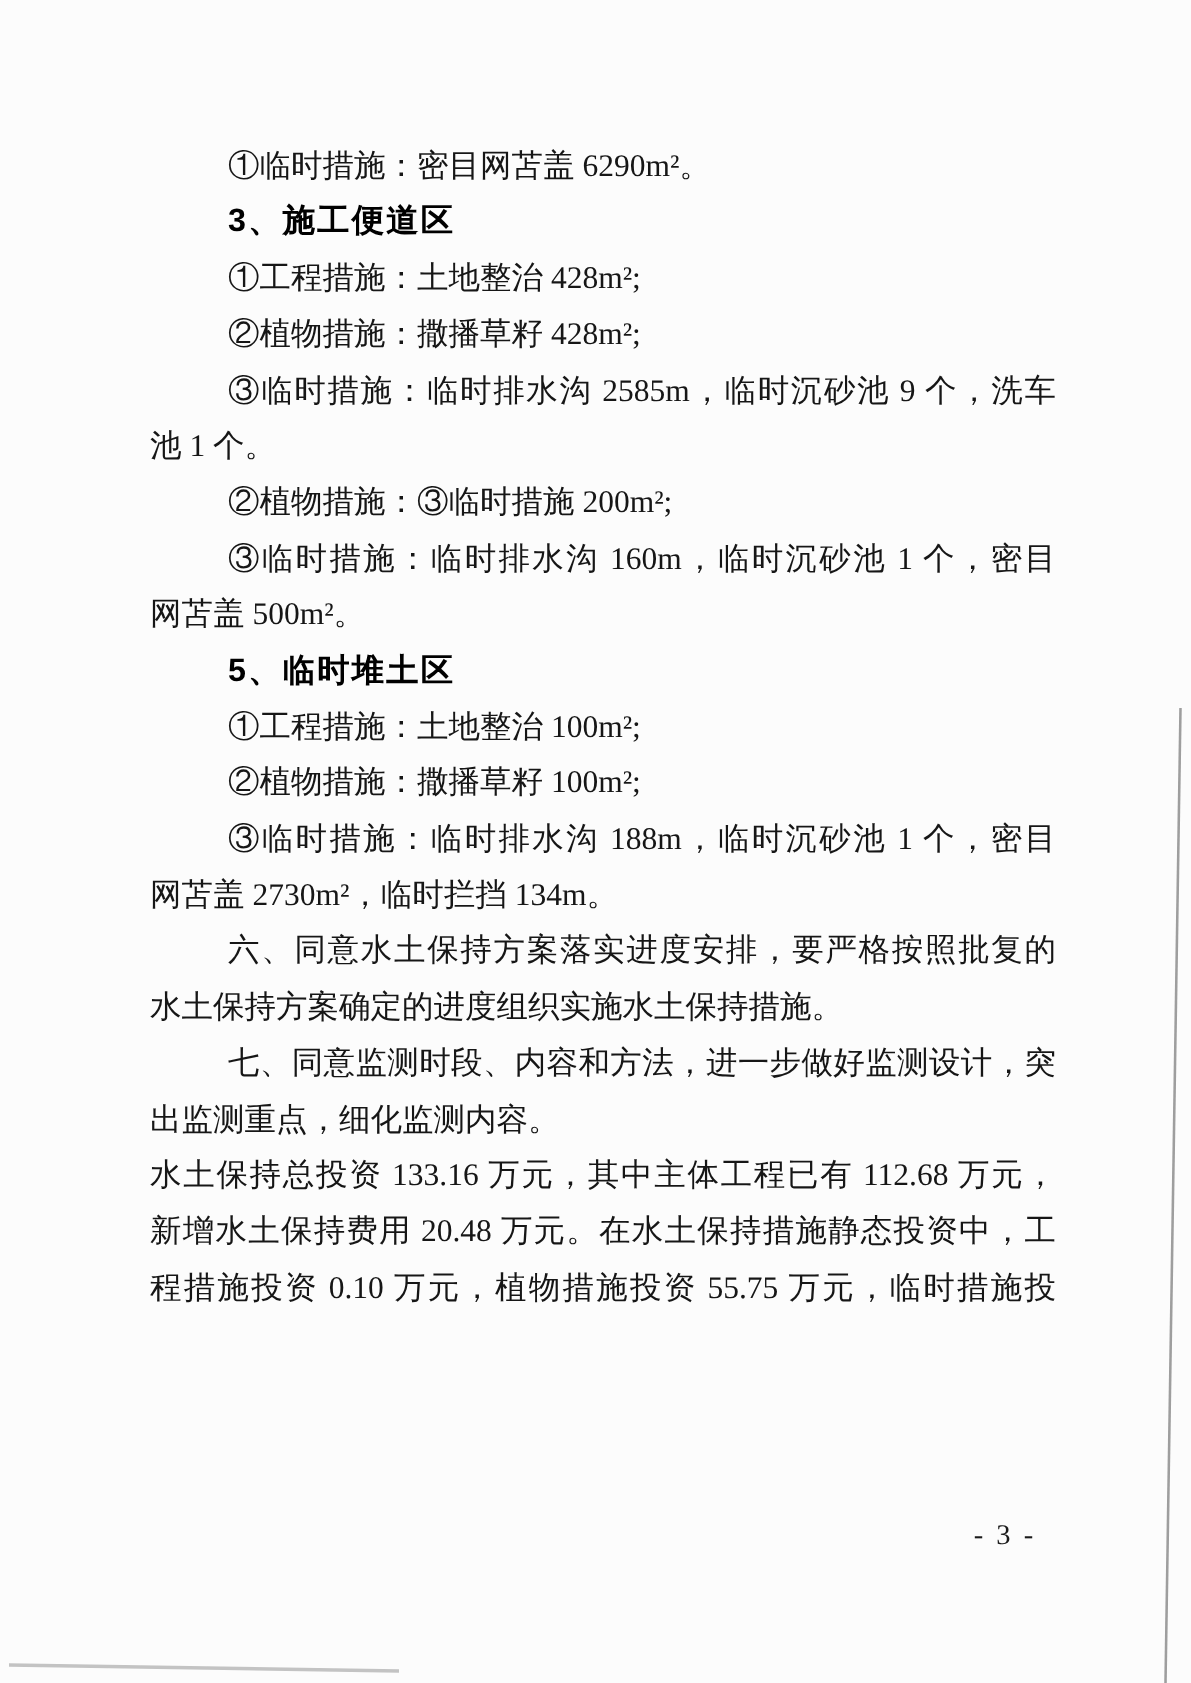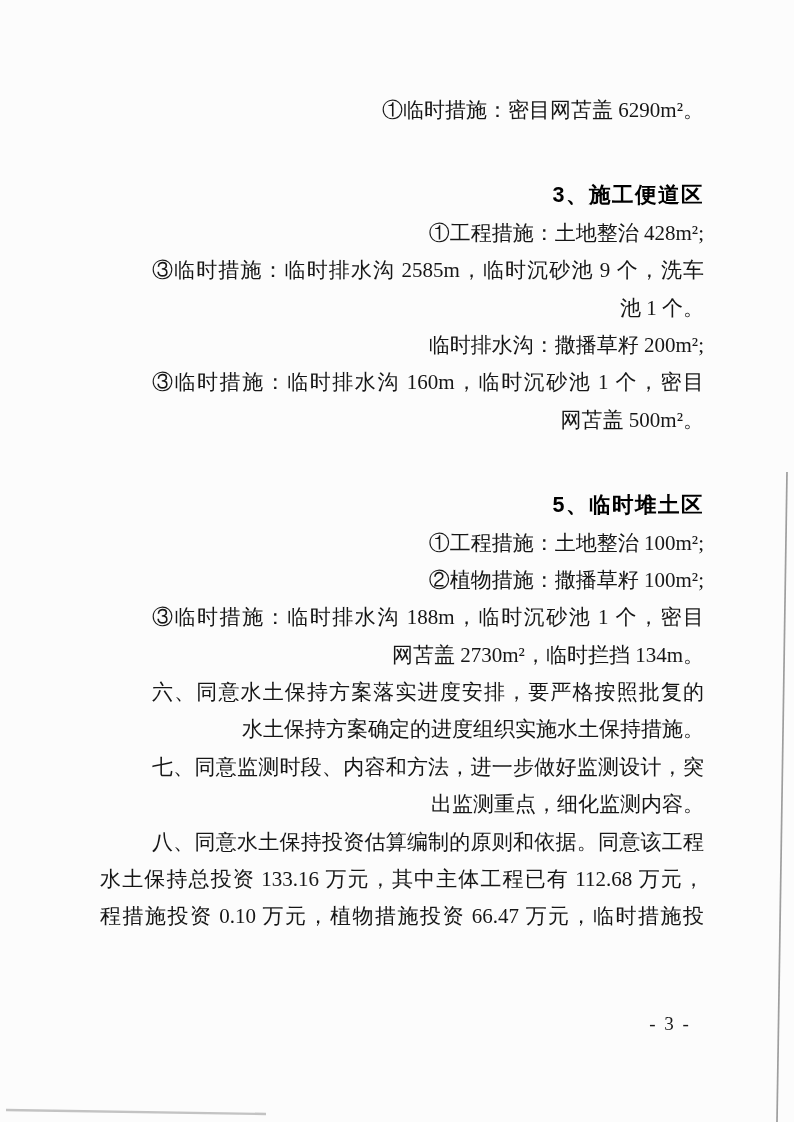--- a/index.html
+++ b/index.html
@@ -17,35 +17,34 @@
     left: 100px;
     top: 92px;
     width: 604px;
     font-size: 21px;
     line-height: 37.4px;
   }
   .ln {
     height: 37.4px;
     white-space: normal;
     overflow: visible;
-    text-align: right;
+    text-align: left;
   }
   .ln.indent { text-indent: 52px; }
   .ln.full {
     text-align: justify;
     text-align-last: justify;
   }
   .ln.heading {
     font-family: "Liberation Sans", "DejaVu Sans", sans-serif;
     font-weight: 700;
     font-size: 21.5px;
     letter-spacing: 1.5px;
     text-indent: 52px;
     color: #000000;
-    margin-top: 48px;
   }
   .page-number {
     position: absolute;
     left: 640px;
     top: 1013px;
     width: 60px;
     text-align: center;
     font-size: 19px;
     letter-spacing: 2px;
     color: #1a1a1a;
@@ -58,37 +57,38 @@
 </style>
 </head>
 <body>
 
 <div class="page">
 
   <div class="body-text">
     <div class="ln indent">①临时措施：密目网苫盖 6290m²。</div>
     <div class="ln heading">3、施工便道区</div>
     <div class="ln indent">①工程措施：土地整治 428m²;</div>
+    <div class="ln indent">②植物措施：撒播草籽 428m²;</div>
     <div class="ln indent full">③临时措施：临时排水沟 2585m，临时沉砂池 9 个，洗车</div>
     <div class="ln">池 1 个。</div>
-    <div class="ln indent">临时排水沟：撒播草籽 200m²;</div>
+    <div class="ln indent">②植物措施：③临时措施 200m²;</div>
     <div class="ln indent full">③临时措施：临时排水沟 160m，临时沉砂池 1 个，密目</div>
     <div class="ln">网苫盖 500m²。</div>
     <div class="ln heading">5、临时堆土区</div>
     <div class="ln indent">①工程措施：土地整治 100m²;</div>
     <div class="ln indent">②植物措施：撒播草籽 100m²;</div>
     <div class="ln indent full">③临时措施：临时排水沟 188m，临时沉砂池 1 个，密目</div>
     <div class="ln">网苫盖 2730m²，临时拦挡 134m。</div>
     <div class="ln indent full">六、同意水土保持方案落实进度安排，要严格按照批复的</div>
     <div class="ln">水土保持方案确定的进度组织实施水土保持措施。</div>
     <div class="ln indent full">七、同意监测时段、内容和方法，进一步做好监测设计，突</div>
     <div class="ln">出监测重点，细化监测内容。</div>
-    <div class="ln indent full">八、同意水土保持投资估算编制的原则和依据。同意该工程</div>
     <div class="ln full">水土保持总投资 133.16 万元，其中主体工程已有 112.68 万元，</div>
-    <div class="ln full">程措施投资 0.10 万元，植物措施投资 66.47 万元，临时措施投</div>
+    <div class="ln full">新增水土保持费用 20.48 万元。在水土保持措施静态投资中，工</div>
+    <div class="ln full">程措施投资 0.10 万元，植物措施投资 55.75 万元，临时措施投</div>
   </div>
 
   <div class="page-number">- 3 -</div>
 
   <svg class="artifacts" width="794" height="1122" viewBox="0 0 794 1122">
     <line x1="787" y1="472" x2="777" y2="1122" stroke-width="1.7" stroke="#9e9e9e"></line>
     <line x1="6" y1="1110" x2="266" y2="1114" stroke-width="2.4" stroke="#c3c3c3"></line>
   </svg>
 
 </div>

